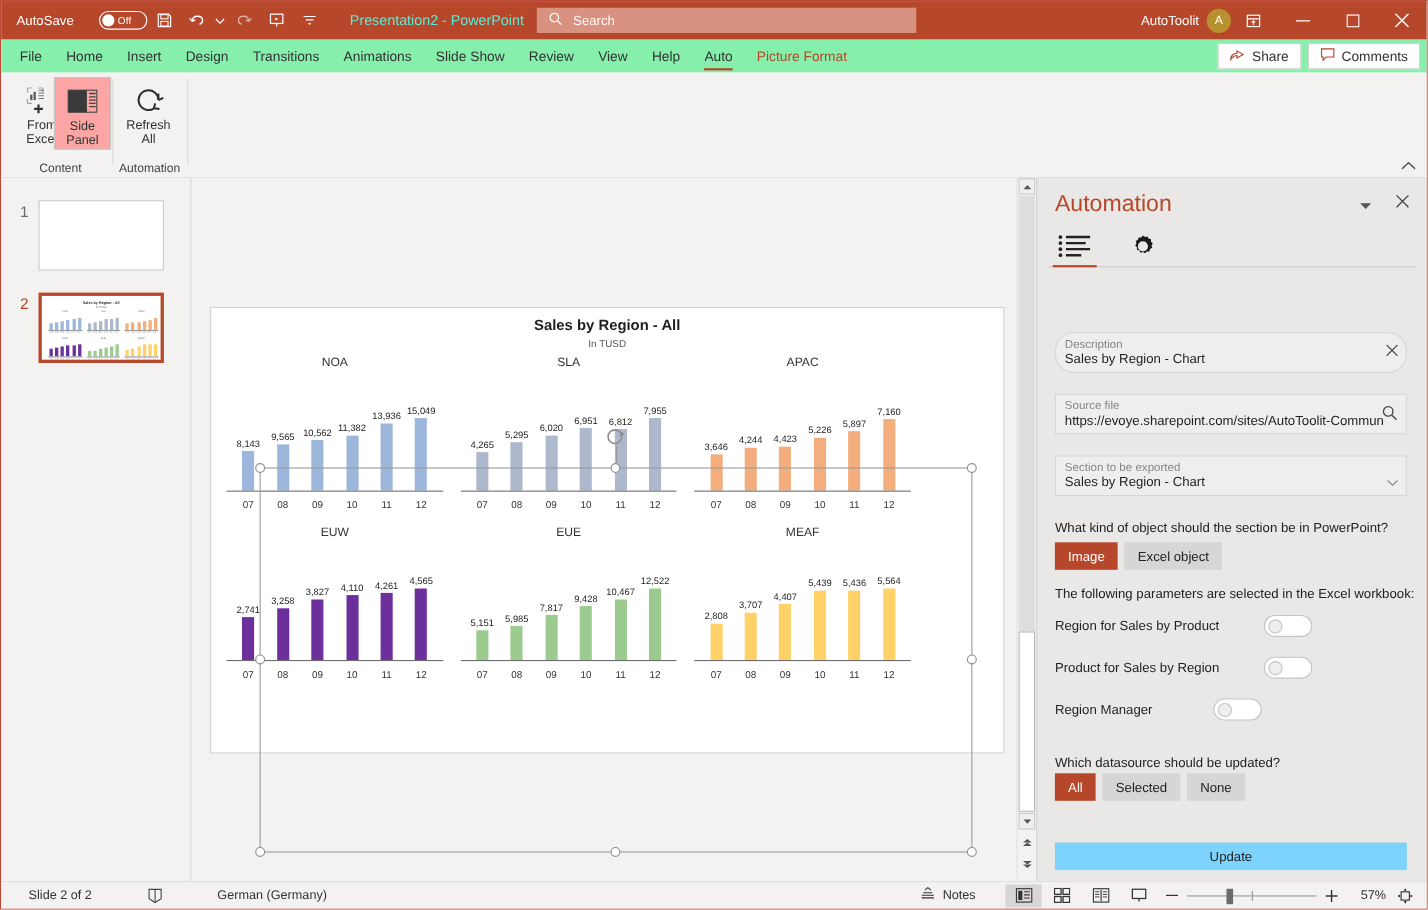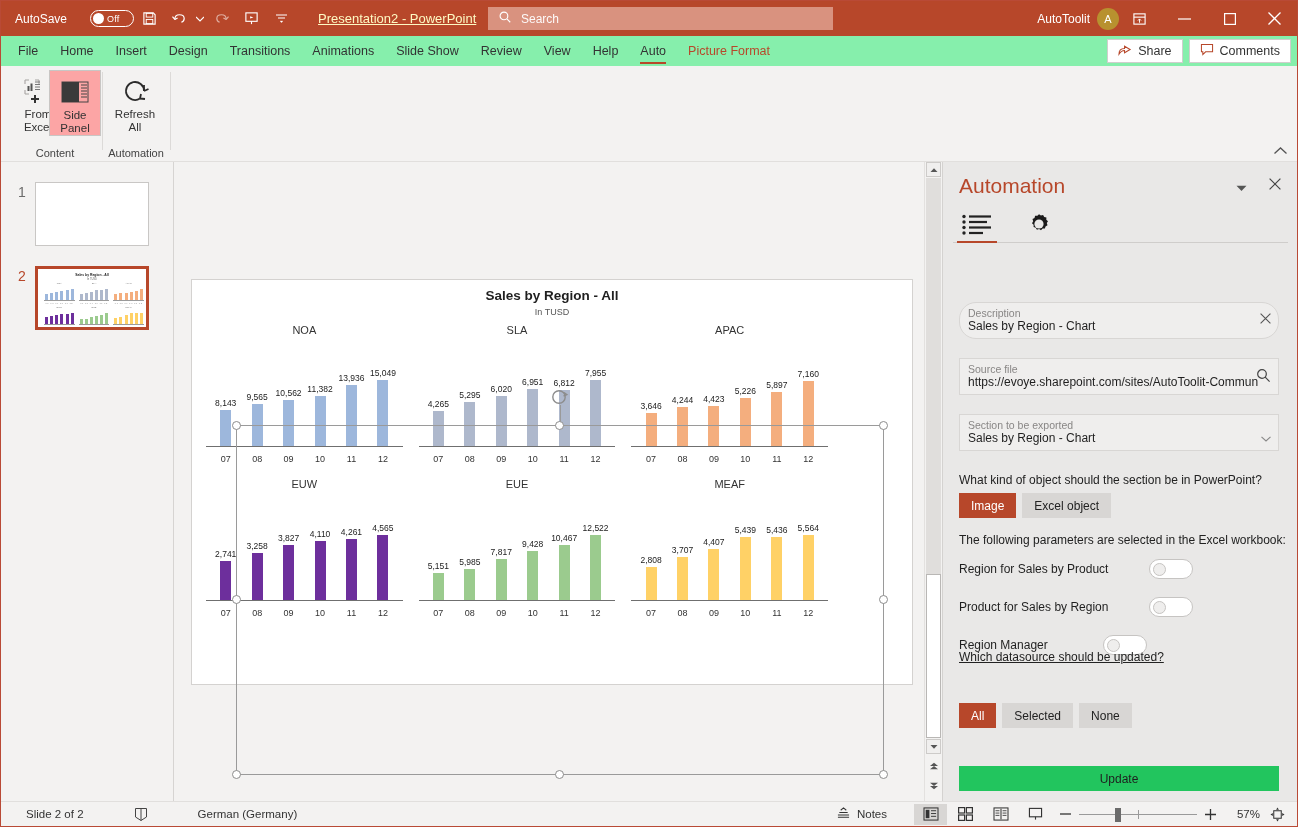--- a/index.html
+++ b/index.html
@@ -35,21 +35,21 @@
   }
   .toggle-knob { width: 11px; height: 11px; border-radius: 50%; background: #ffffff; flex: none; }
   .toggle-off-txt { font-size: 9px; color: #ffffff; letter-spacing: .2px; }
   .tb-icon {
     width: 30px; height: 30px; display: flex; align-items: center; justify-content: center;
     color: #ffffff; cursor: default;
   }
   .tb-icon svg { display: block; }
   .tb-icon.dim { opacity: .55; }
   .doc-title {
-    margin-left: 22px; font-size: 13px; color: #fef9c3; white-space: nowrap; text-decoration: underline;
+    margin-left: 22px; font-size: 13px; color: #5eead4; white-space: nowrap;
   }
   .searchbox {
     position: absolute; left: 487px; top: 6px;
     width: 345px; height: 23px;
     background: #d9927f; display: flex; align-items: center; gap: 9px;
     padding-left: 10px; color: #ffffff; font-size: 12px;
   }
   .searchbox .ph { color: #ffffff; opacity: .95; }
   .acct {
     position: absolute; right: 178px; top: 0; height: 35px;
@@ -262,21 +262,21 @@
   .segbtn.sel { background: #b7472a; color: #ffffff; }
   .param-row { position: absolute; left: 16px; width: 320px; height: 22px; display: flex; align-items: center; }
   .param-lab { font-size: 12px; color: #1f1f1f; }
   .switch {
     width: 44px; height: 20px; border-radius: 10px; background: #ffffff; border: 1px solid #c6c4c2;
     display: flex; align-items: center; padding: 0 3px;
   }
   .switch .knob { width: 13px; height: 13px; border-radius: 50%; background: #efeeed; border: 1px solid #c6c4c2; }
   .update-btn {
     position: absolute; left: 16px; top: 604px; width: 320px; height: 25px;
-    background: #22c55e; color: #1f1f1f; font-size: 12px;
+    background: #7dd3fc; color: #1f1f1f; font-size: 12px;
     display: flex; align-items: center; justify-content: center;
   }
 
   
   .statusbar {
     position: absolute; left: 0; bottom: 0; width: 1296px; height: 25px;
     background: #f3f2f1; border-top: 1px solid #e1dfdd;
     display: flex; align-items: center; font-size: 11.5px; color: #333333;
   }
   .sb-item { display: flex; align-items: center; gap: 6px; padding: 0 25px; height: 25px; }
@@ -961,21 +961,21 @@
           <span class="knob"></span>
         </span>
     </div>
     <div class="param-row" style="top:472px;">
       <span class="param-lab" style="width:144px;">Region Manager</span>
       <span class="switch">
           <span class="knob"></span>
         </span>
     </div>
 
-    <div class="tp-text" style="top:488px;text-decoration:underline;">Which datasource should be updated?</div>
+    <div class="tp-text" style="top:524px;">Which datasource should be updated?</div>
 
     <div class="seg" style="top:541px;">
       <div class="segbtn sel">All</div>
       <div class="segbtn">Selected</div>
       <div class="segbtn">None</div>
     </div>
 
     <div class="update-btn">Update</div>
   </div>
 

